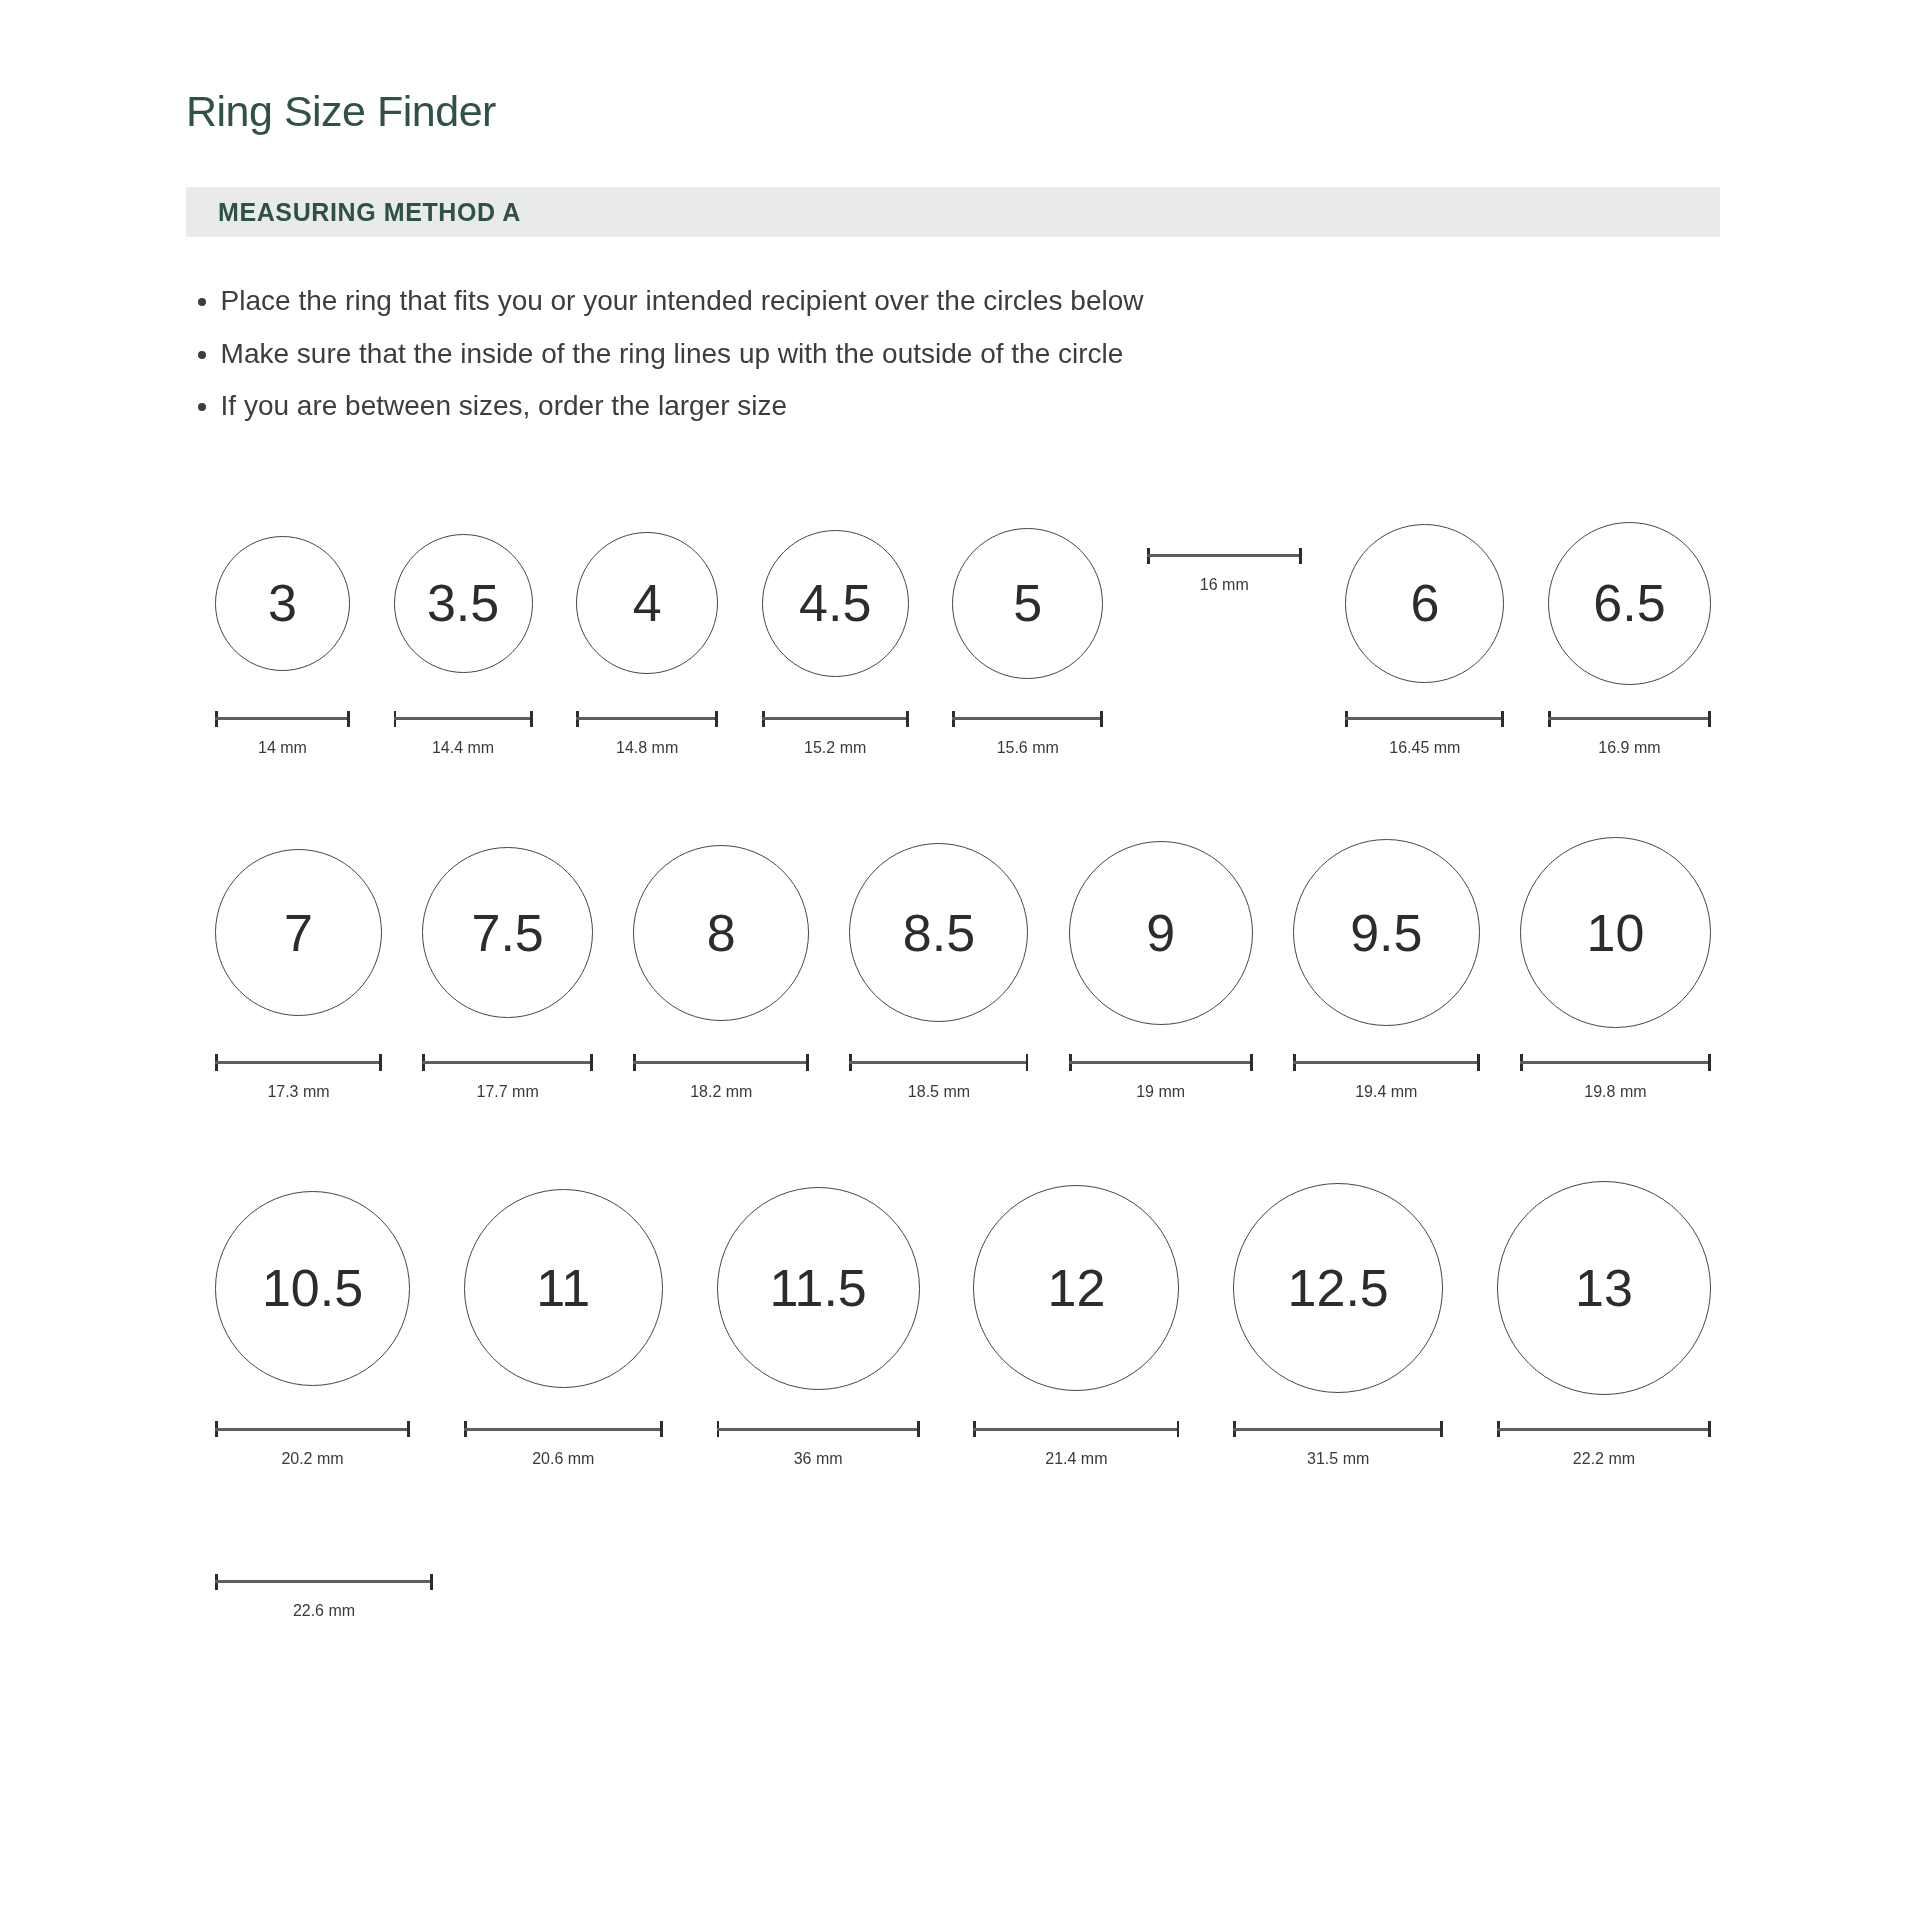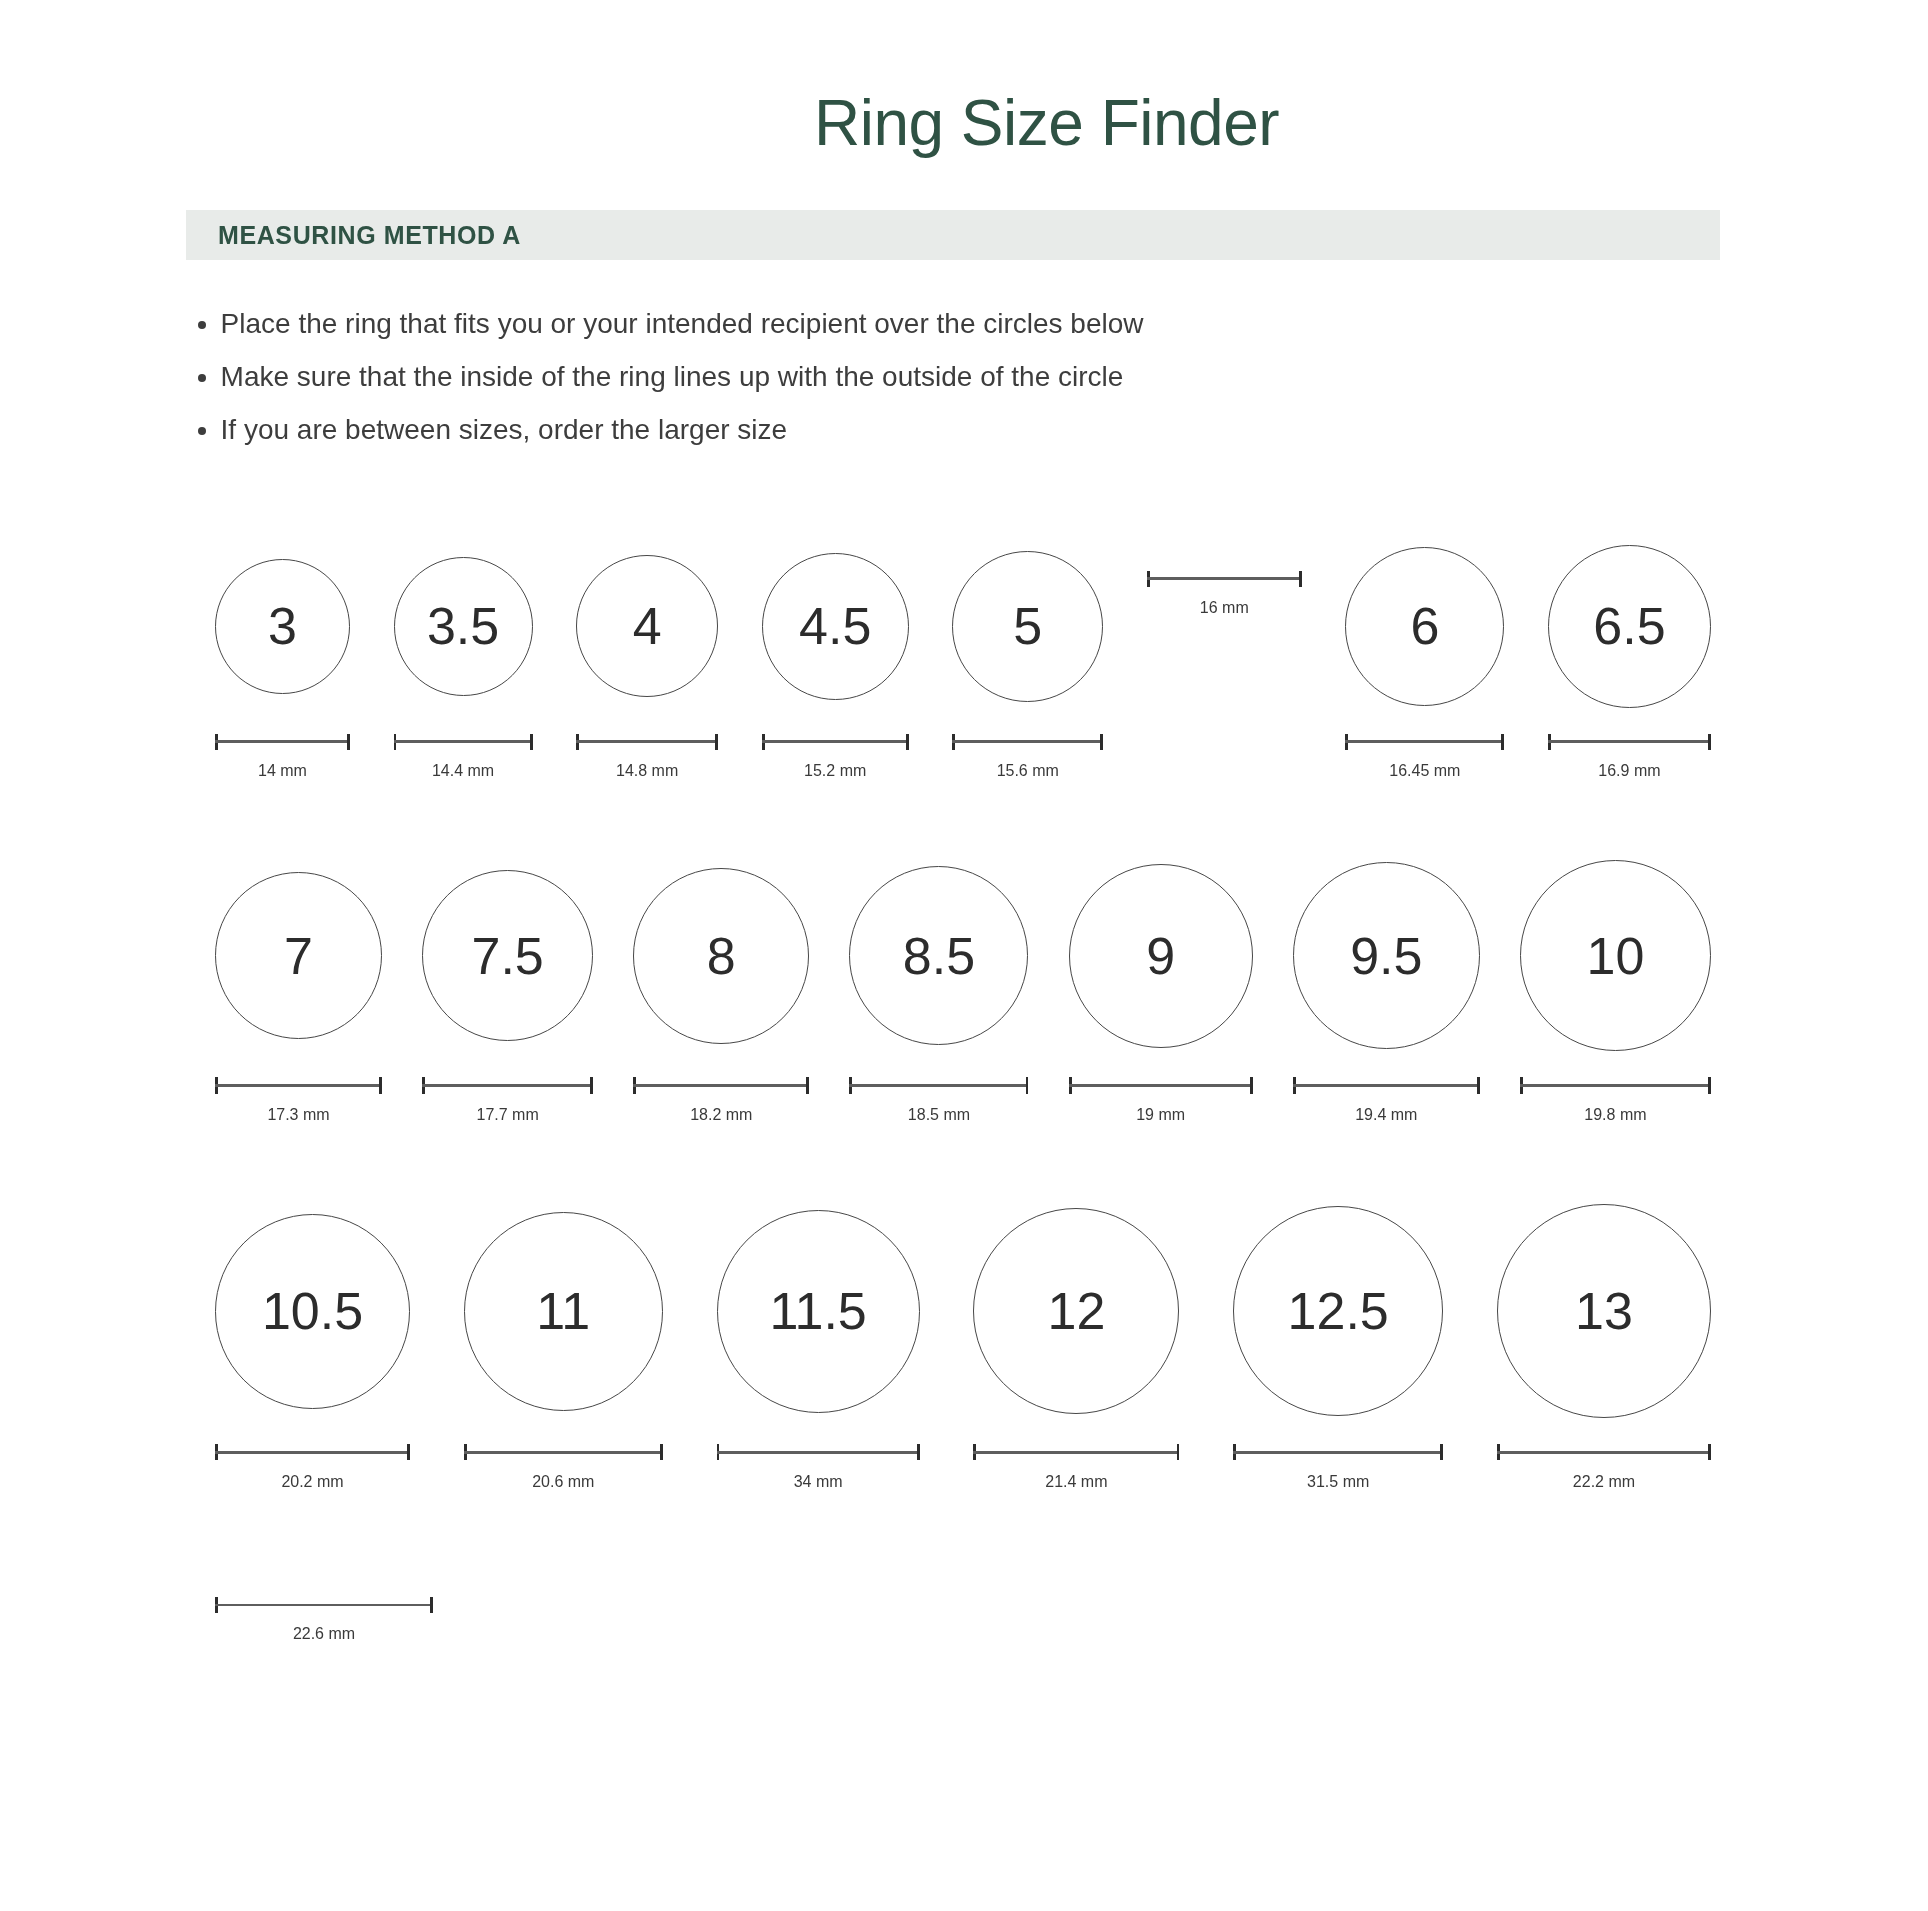--- a/index.html
+++ b/index.html
@@ -14,26 +14,25 @@
   html,body{background:#ffffff;}
   body{
     width:1928px;
     height:1912px;
     overflow:hidden;
     font-family:"Liberation Sans","DejaVu Sans",sans-serif;
     color:var(--text);
   }
   .page{padding:88px 21px 0 186px;}
   .page-title{
-    font-size:64px;
+    font-size:43px;
     font-weight:normal;
     color:var(--accent);
     letter-spacing:-0.5px;
     line-height:1.1;
-    text-align:center;
   }
   .method-bar{
     margin-top:52px;
     width:1534px;
     height:50px;
     background:var(--bar-bg);
     display:flex;
     align-items:center;
     padding-left:32px;
   }
@@ -287,21 +286,21 @@
           </div>
           <div class="mm-label">20.6 mm</div>
         </div>
         <div class="ring-cell">
           <div class="circle-wrap">
             <div class="ring-circle" style="width: 203px; height: 203px;">11.5</div>
           </div>
           <div class="ruler" style="width: 203px;">
             <div class="line"></div>
           </div>
-          <div class="mm-label">34 mm</div>
+          <div class="mm-label">36 mm</div>
         </div>
         <div class="ring-cell">
           <div class="circle-wrap">
             <div class="ring-circle" style="width: 206px; height: 206px;">12</div>
           </div>
           <div class="ruler" style="width: 206px;">
             <div class="line"></div>
           </div>
           <div class="mm-label">21.4 mm</div>
         </div>

